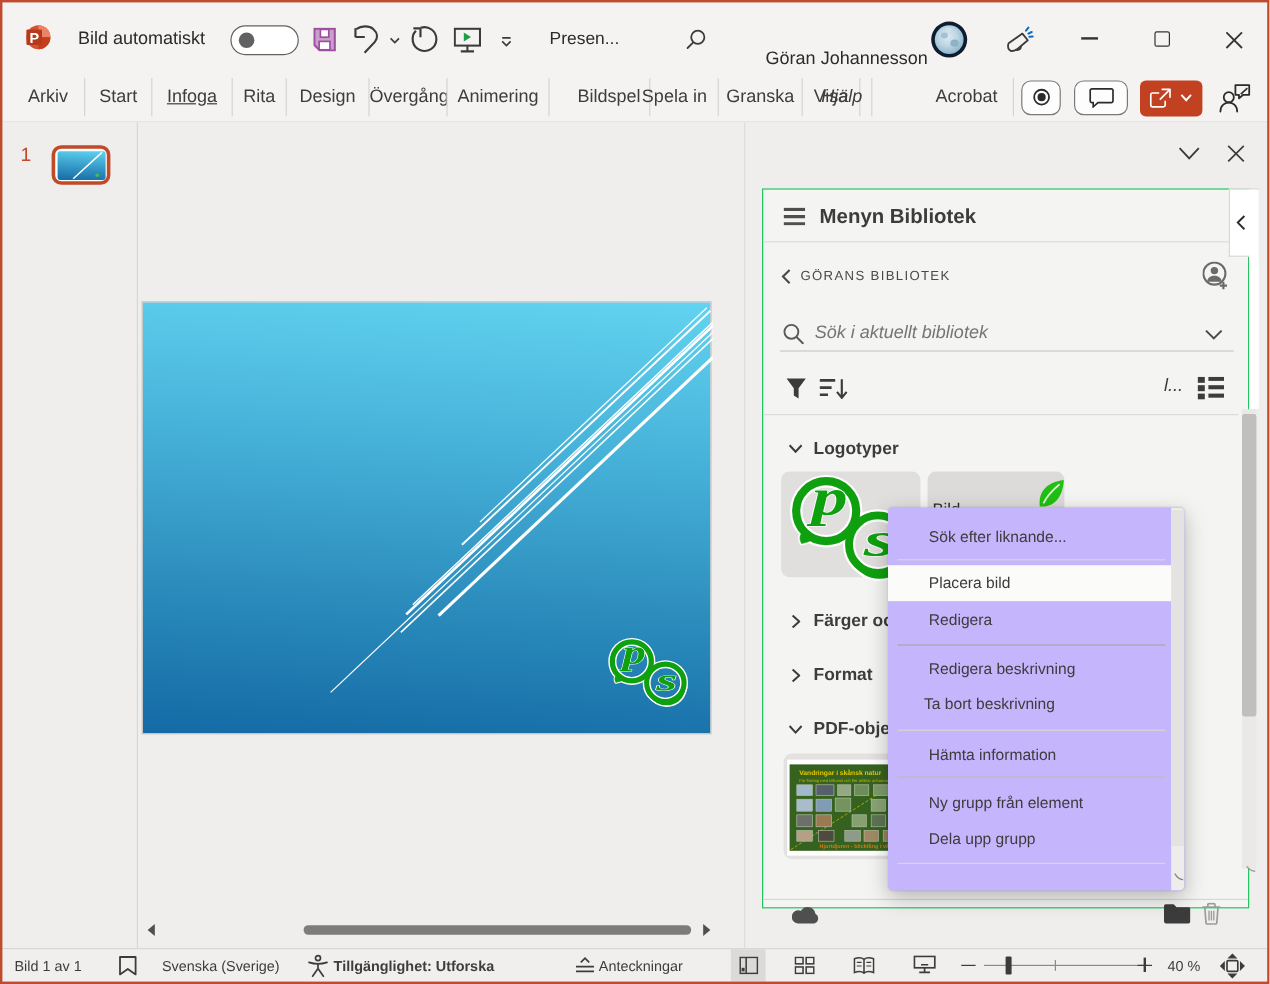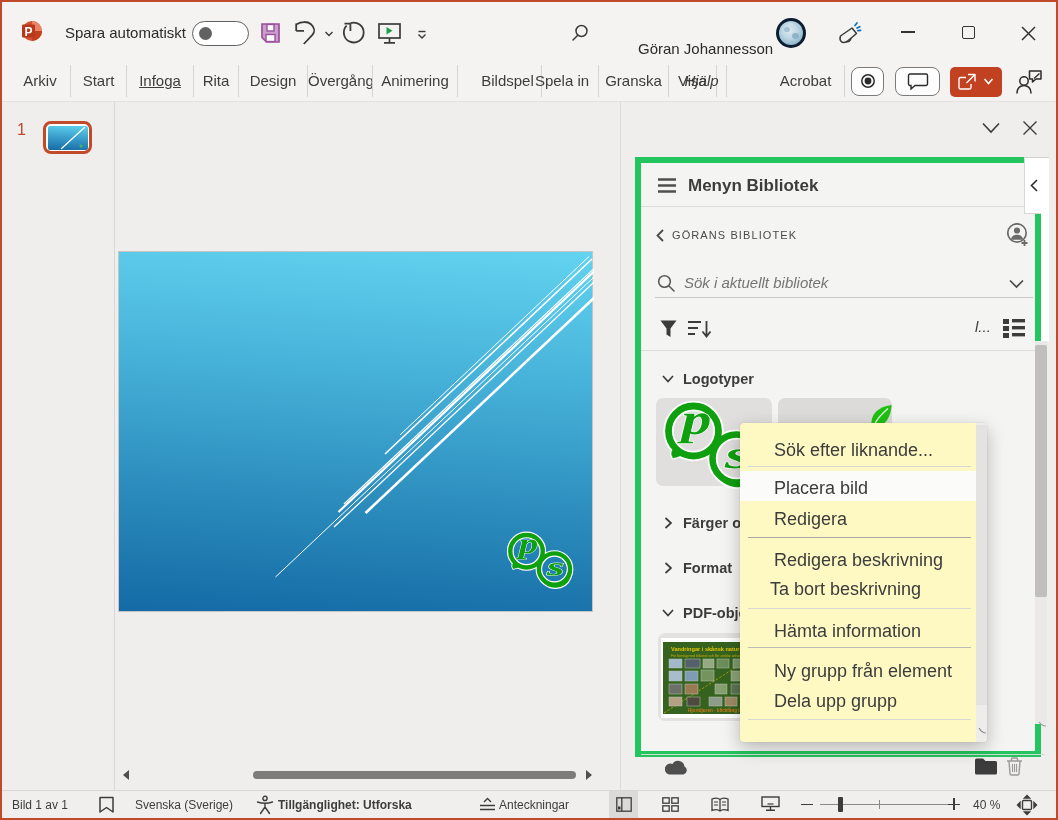--- a/index.html
+++ b/index.html
@@ -14,21 +14,21 @@
   .tab { position:absolute; top:3px; height:32px; line-height:32px; text-align:center; font-size:15px; color:#3d3d3d; border-right:1px solid #d5d4d3; overflow:hidden; white-space:nowrap; }
   
   #leftpanel { left:2px; top:102px; width:113px; height:688px; background:#efeeed; border-right:1px solid #d8d7d6; }
   
   #canvas { left:116px; top:102px; width:504px; height:688px; background:#efeeed; }
   #slide { position:absolute; left:2px; top:149px; width:475px; height:361px; border:1px solid #c5c4c3;
            background:linear-gradient(184deg, #62d3f0 0%, #46b1d8 35%, #2a8abb 70%, #146aa5 100%); }
   
   #rightpane { left:620px; top:102px; width:436px; height:688px; background:#efeeed; border-left:1px solid #dddcdb; }
   #ccheading { position:absolute; left:17px; top:17px; font-size:26px; color:#3c3c3c; letter-spacing:0px; }
-  #libframe { position:absolute; left:14px; top:55px; width:406px; height:600px; background:#f4f4f3; border:6px solid #22c55e; }
+  #libframe { position:absolute; left:14px; top:55px; width:406px; height:600px; background:#f4f4f3; border:1px solid #22c55e; }
   
   #statusbar { left:2px; top:790px; width:1054px; height:28px; background:#f0efee; border-top:1px solid #d8d7d6; font-size:12px; color:#3d3d3d; }
   svg { display:block; }
   .icon { position:absolute; }
 </style>
 </head>
 <body>
 
 <svg width="0" height="0" style="position:absolute">
   <defs>
@@ -56,21 +56,21 @@
 
 <div id="titlebar" class="abs">
 
   <svg class="icon" style="left:17px;top:17px" width="24" height="24" viewBox="0 0 24 24">
     <circle cx="13" cy="12" r="10" fill="#d35230"></circle>
     <path d="M13 2 A10 10 0 0 1 23 12 L13 12 Z" fill="#ed8365"></path>
     <path d="M23 12 A10 10 0 0 1 13 22 L13 12 Z" fill="#c43e1c"></path>
     <rect x="3" y="5.5" width="13" height="13" rx="1" fill="#b7391b"></rect>
     <text x="9.5" y="16.5" font-family="Liberation Sans" font-size="12" font-weight="bold" fill="#fff" text-anchor="middle">P</text>
   </svg>
-  <div class="abs" style="left:63px;top:0;height:60px;line-height:62px;font-size:15px;color:#2b2b2b;">Spara automatiskt</div>
+  <div class="abs" style="left:63px;top:0;height:60px;line-height:62px;font-size:15px;color:#2b2b2b;">Bild automatiskt</div>
 
   <div class="abs" style="left:190px;top:19px;width:57px;height:25px;border:1px solid #616161;border-radius:13px;background:#fff;"></div>
   <div class="abs" style="left:197px;top:25px;width:13px;height:13px;border-radius:50%;background:#616161;"></div>
 
   <svg class="icon" style="left:259px;top:21px" width="19" height="20" viewBox="0 0 19 20">
     <path d="M1 1 H18 V19 H5.5 L1 14.5 Z" fill="#c9a0cb" stroke="#9c4f9e" stroke-width="1.7"></path>
     <rect x="6" y="1.5" width="7" height="6.5" fill="#fff" stroke="#9c4f9e" stroke-width="1.4"></rect>
     <rect x="5" y="11.5" width="9" height="7" fill="#fff" stroke="#9c4f9e" stroke-width="1.4"></rect>
   </svg>
 
@@ -90,20 +90,21 @@
   <svg class="icon" style="left:376px;top:20px" width="23" height="24" viewBox="0 0 23 24" fill="none" stroke="#3b3b3b" stroke-width="1.7">
     <rect x="1" y="2" width="21" height="14"></rect>
     <path d="M8.5 5 L14.5 8.8 L8.5 12.6 Z" fill="#1e9e4a" stroke="none"></path>
     <path d="M11.5 16 V20.5 M6 20.8 H17" stroke-linecap="butt"></path>
   </svg>
 
   <svg class="icon" style="left:413px;top:25px" width="14" height="14" viewBox="0 0 14 14" fill="none" stroke="#3b3b3b" stroke-width="1.4">
     <path d="M3.5 4.5 H10.5"></path>
     <path d="M3.5 7.5 L7 11 L10.5 7.5"></path>
   </svg>
+  <div class="abs" style="left:456px;top:0;height:60px;line-height:62px;font-size:14.5px;color:#2b2b2b;">Presen...</div>
 
   <svg class="icon" style="left:568px;top:21px" width="20" height="20" viewBox="0 0 20 20" fill="none" stroke="#3b3b3b" stroke-width="1.5">
     <circle cx="11.5" cy="8" r="5.5"></circle>
     <path d="M7.5 12.5 L3 17" stroke-linecap="round"></path>
   </svg>
   <div class="abs" style="left:636px;top:0;height:60px;line-height:62px;font-size:15px;color:#2b2b2b;margin-top:16px;">Göran Johannesson</div>
 
   <div class="abs" style="left:774px;top:16px;width:30px;height:30px;border-radius:50%;background:#0e1c30;"></div>
   <div class="abs" style="left:777px;top:19px;width:24px;height:24px;border-radius:50%;background:radial-gradient(circle at 45% 40%, #ddeaf2 0%, #bdd6e4 40%, #9abfd2 65%, #7da7bf 85%, #6d97b0 100%);"></div>
   <div class="abs" style="left:782px;top:25px;width:6px;height:5px;border-radius:50%;background:#a3c2d3;"></div>
@@ -343,21 +344,21 @@
   <svg class="icon" style="left:409px;top:77px" width="8" height="13" viewBox="0 0 8 13" fill="none" stroke="#2b2b2b" stroke-width="1.6">
       <path d="M7 1 L1.5 6.5 L7 12"></path>
     </svg>
 
   <div class="abs" style="left:414px;top:239px;width:12px;height:383px;background:#eae9e8;"></div>
   <div class="abs" style="left:414px;top:243px;width:12px;height:252px;background:#c0bfbe;border-radius:2px;"></div>
   <svg class="icon" style="left:416px;top:618px" width="10" height="8" viewBox="0 0 10 8" fill="none" stroke="#9b9a99" stroke-width="1.2">
       <path d="M2 2 Q5 6 9 6"></path>
     </svg>
 
-  <div class="abs" style="left:119px;top:321px;width:247px;height:319px;background:#fef9c3;border-radius:4px;box-shadow:0 6px 18px rgba(0,0,0,0.25), 0 0 2px rgba(0,0,0,0.12);font-size:18px;color:#3c3c3c;overflow:hidden;">
+  <div class="abs" style="left:119px;top:321px;width:247px;height:319px;background:#c4b5fd;border-radius:4px;box-shadow:0 6px 18px rgba(0,0,0,0.25), 0 0 2px rgba(0,0,0,0.12);font-size:13px;color:#3c3c3c;overflow:hidden;">
     <div class="abs" style="left:34px;top:17px;">Sök efter liknande...</div>
     <div class="abs" style="left:8px;top:42.5px;width:223px;height:1px;background:#d8d7d6;"></div>
     <div class="abs" style="left:0px;top:48px;width:239px;height:30px;background:#fbfbfa;"></div>
     <div class="abs" style="left:34px;top:55px;">Placera bild</div>
     <div class="abs" style="left:34px;top:86px;">Redigera</div>
     <div class="abs" style="left:8px;top:113.5px;width:223px;height:1.6px;background:#a9a8a7;"></div>
     <div class="abs" style="left:34px;top:127px;">Redigera beskrivning</div>
     <div class="abs" style="left:30px;top:156px;">Ta bort beskrivning</div>
     <div class="abs" style="left:8px;top:184.5px;width:223px;height:1px;background:#d8d7d6;"></div>
     <div class="abs" style="left:34px;top:198px;">Hämta information</div>

